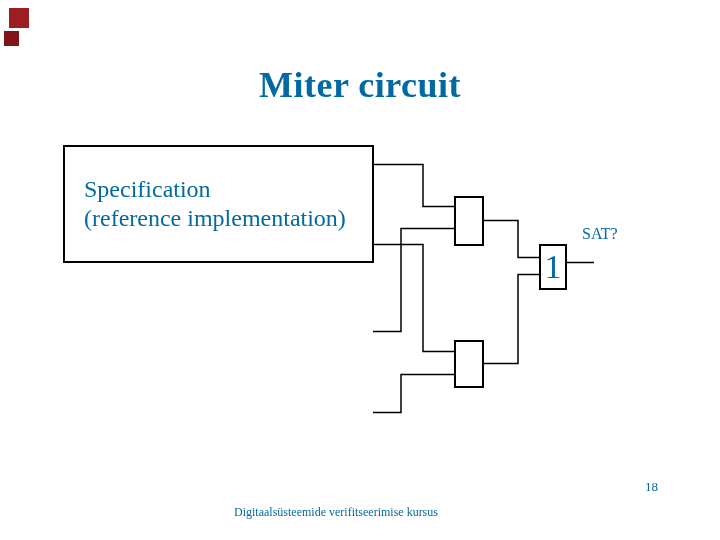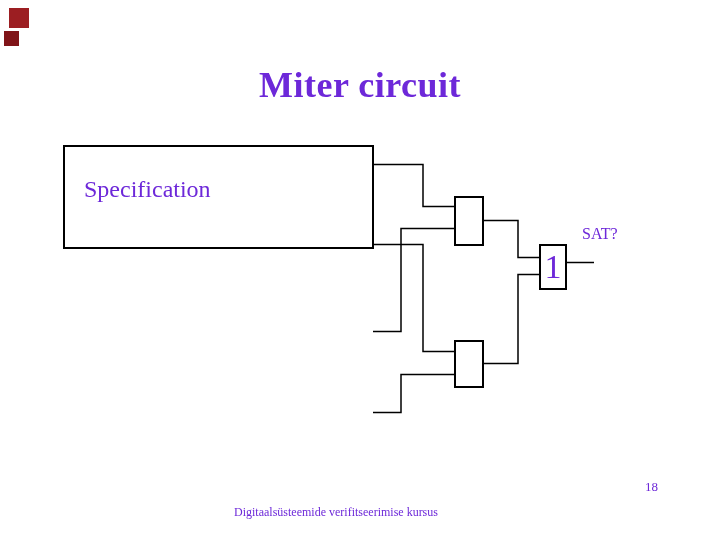--- a/index.html
+++ b/index.html
@@ -2,21 +2,21 @@
 <html><head>
 <meta charset="utf-8">
 <style>
   html, body { margin: 0; padding: 0; background: #fff; }
   .slide {
     position: relative;
     width: 720px;
     height: 540px;
     background: #ffffff;
     font-family: "Liberation Serif", serif;
-    color: #6d28d9;
+    color: #0369a1;
     overflow: hidden;
   }
   .deco-square { position: absolute; }
   .deco-square.large { left: 9px;  top: 8px;  width: 20px; height: 20px; background: #9c1e22; }
   .deco-square.small { left: 4px;  top: 31px; width: 15px; height: 15px; background: #801418; }
 
   .slide-title {
     position: absolute;
     left: 0; right: 0; top: 64px;
     margin: 0;
@@ -37,21 +37,21 @@
   .wires circle { stroke: #000; stroke-width: 1.3; fill: none; }
 
   .dbox {
     position: absolute;
     box-sizing: border-box;
     border: 2px solid #000;
     background: #fff;
     font-size: 24px;
     line-height: 29px;
   }
-  .spec-box { left: 63px; top: 145px; width: 311px; height: 104px; }
+  .spec-box { left: 63px; top: 145px; width: 311px; height: 118px; }
   .spec-box .box-text { position: absolute; left: 19px; top: 28px; }
   .impl-box { left: 64px; top: 313px; width: 311px; height: 119px; }
   .impl-box .box-text { position: absolute; left: 36px; top: 37px; }
 
   .gate {
     position: absolute;
     box-sizing: border-box;
     border: 2px solid #000;
     background: #fff;
     display: flex;
@@ -109,20 +109,21 @@
     <g>
       <circle cx="468.5" cy="364" r="7.5"></circle>
       <line x1="461" y1="364" x2="476" y2="364"></line>
       <line x1="468.5" y1="356.5" x2="468.5" y2="371.5"></line>
     </g>
   </svg>
 
   <div class="dbox spec-box">
     <div class="box-text">
       <div>Specification</div>
+      <div>(reference implementation)</div>
     </div>
   </div>
 
 
   <div class="gate xor-gate-1"></div>
   <div class="gate xor-gate-2"></div>
 
   <div class="gate or-gate">
     <span>1</span>
   </div>

